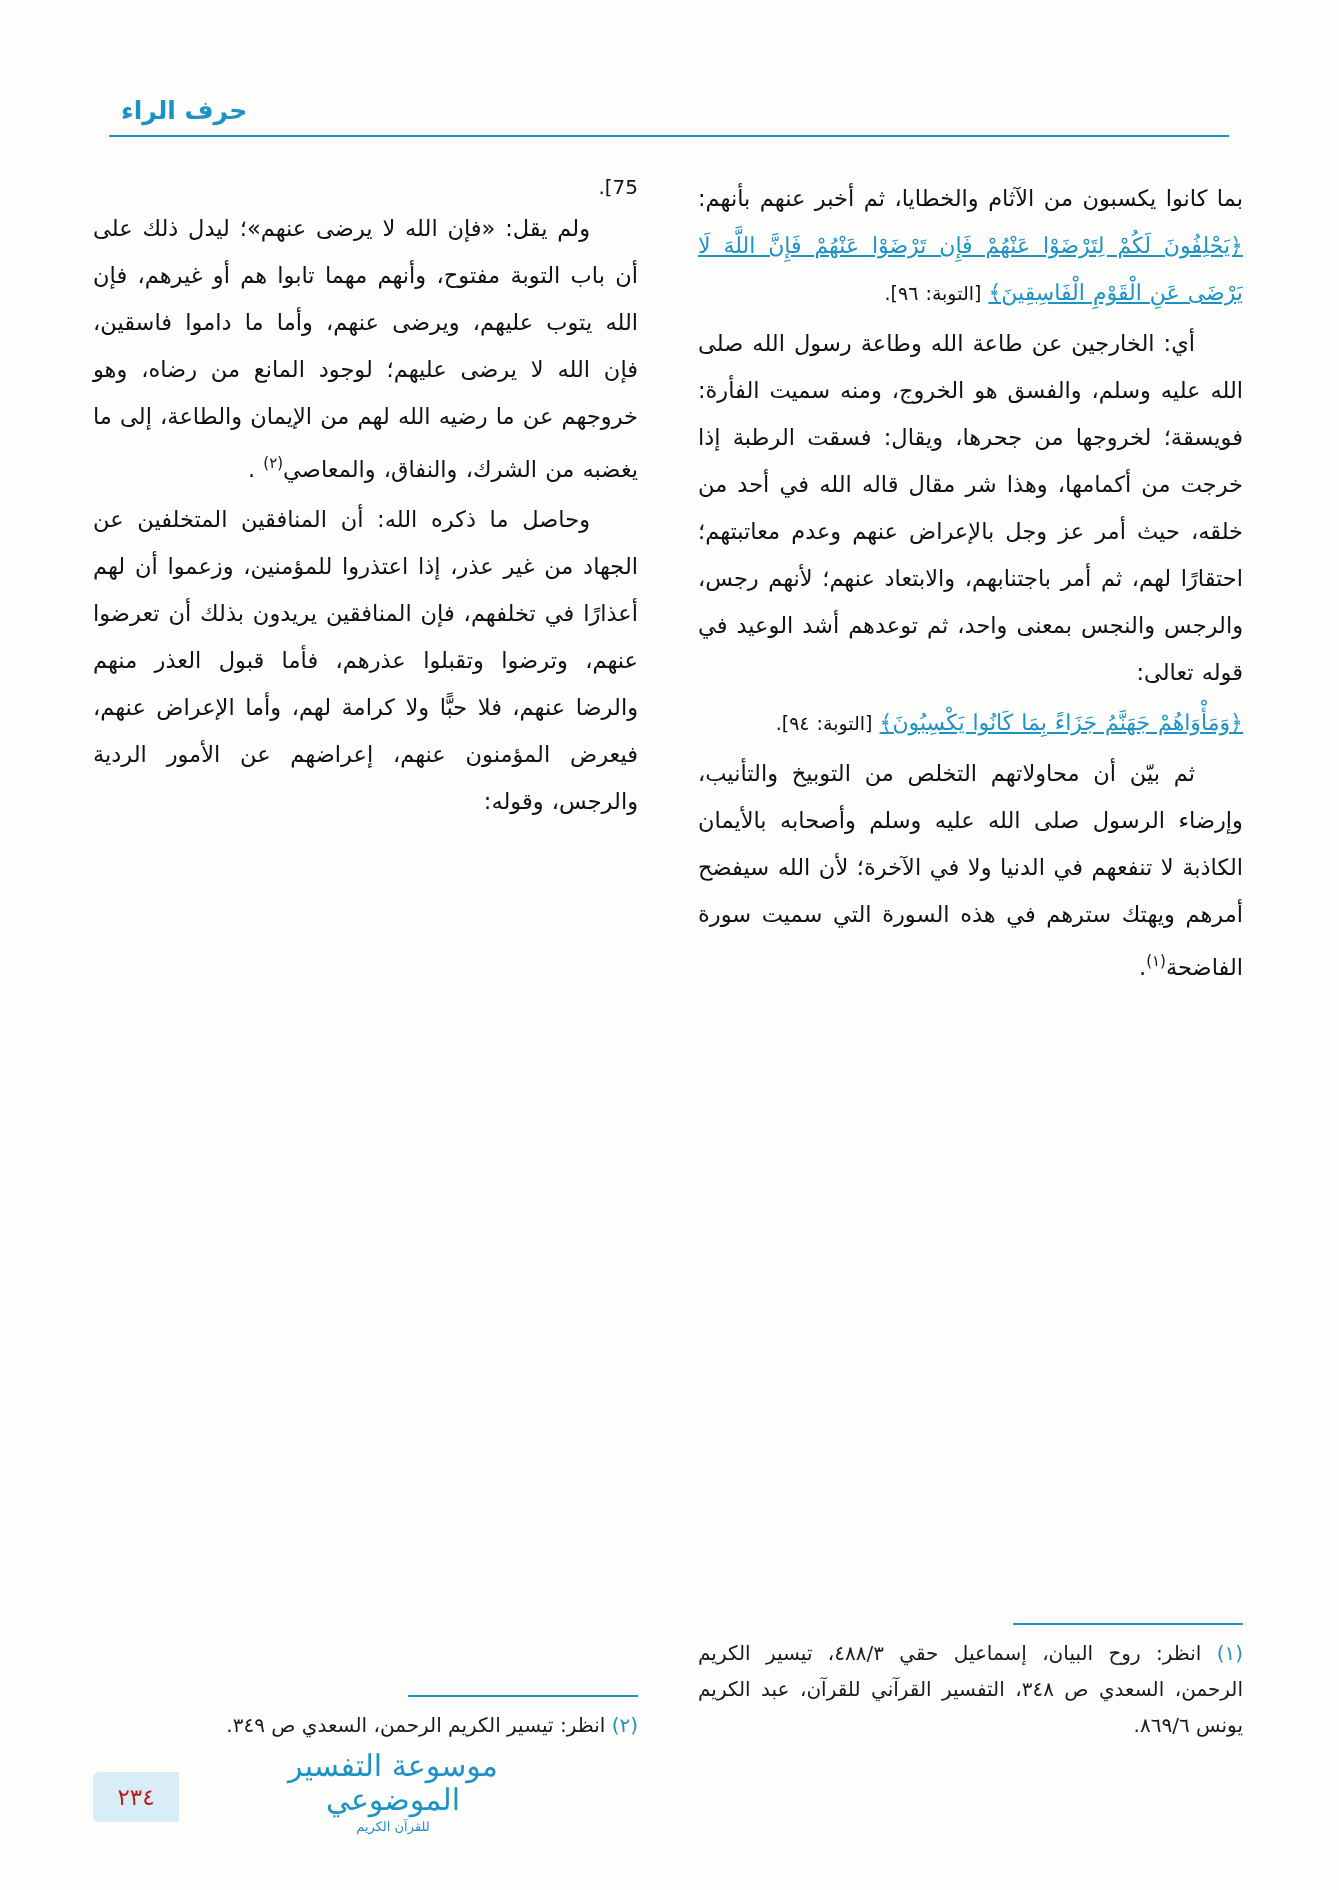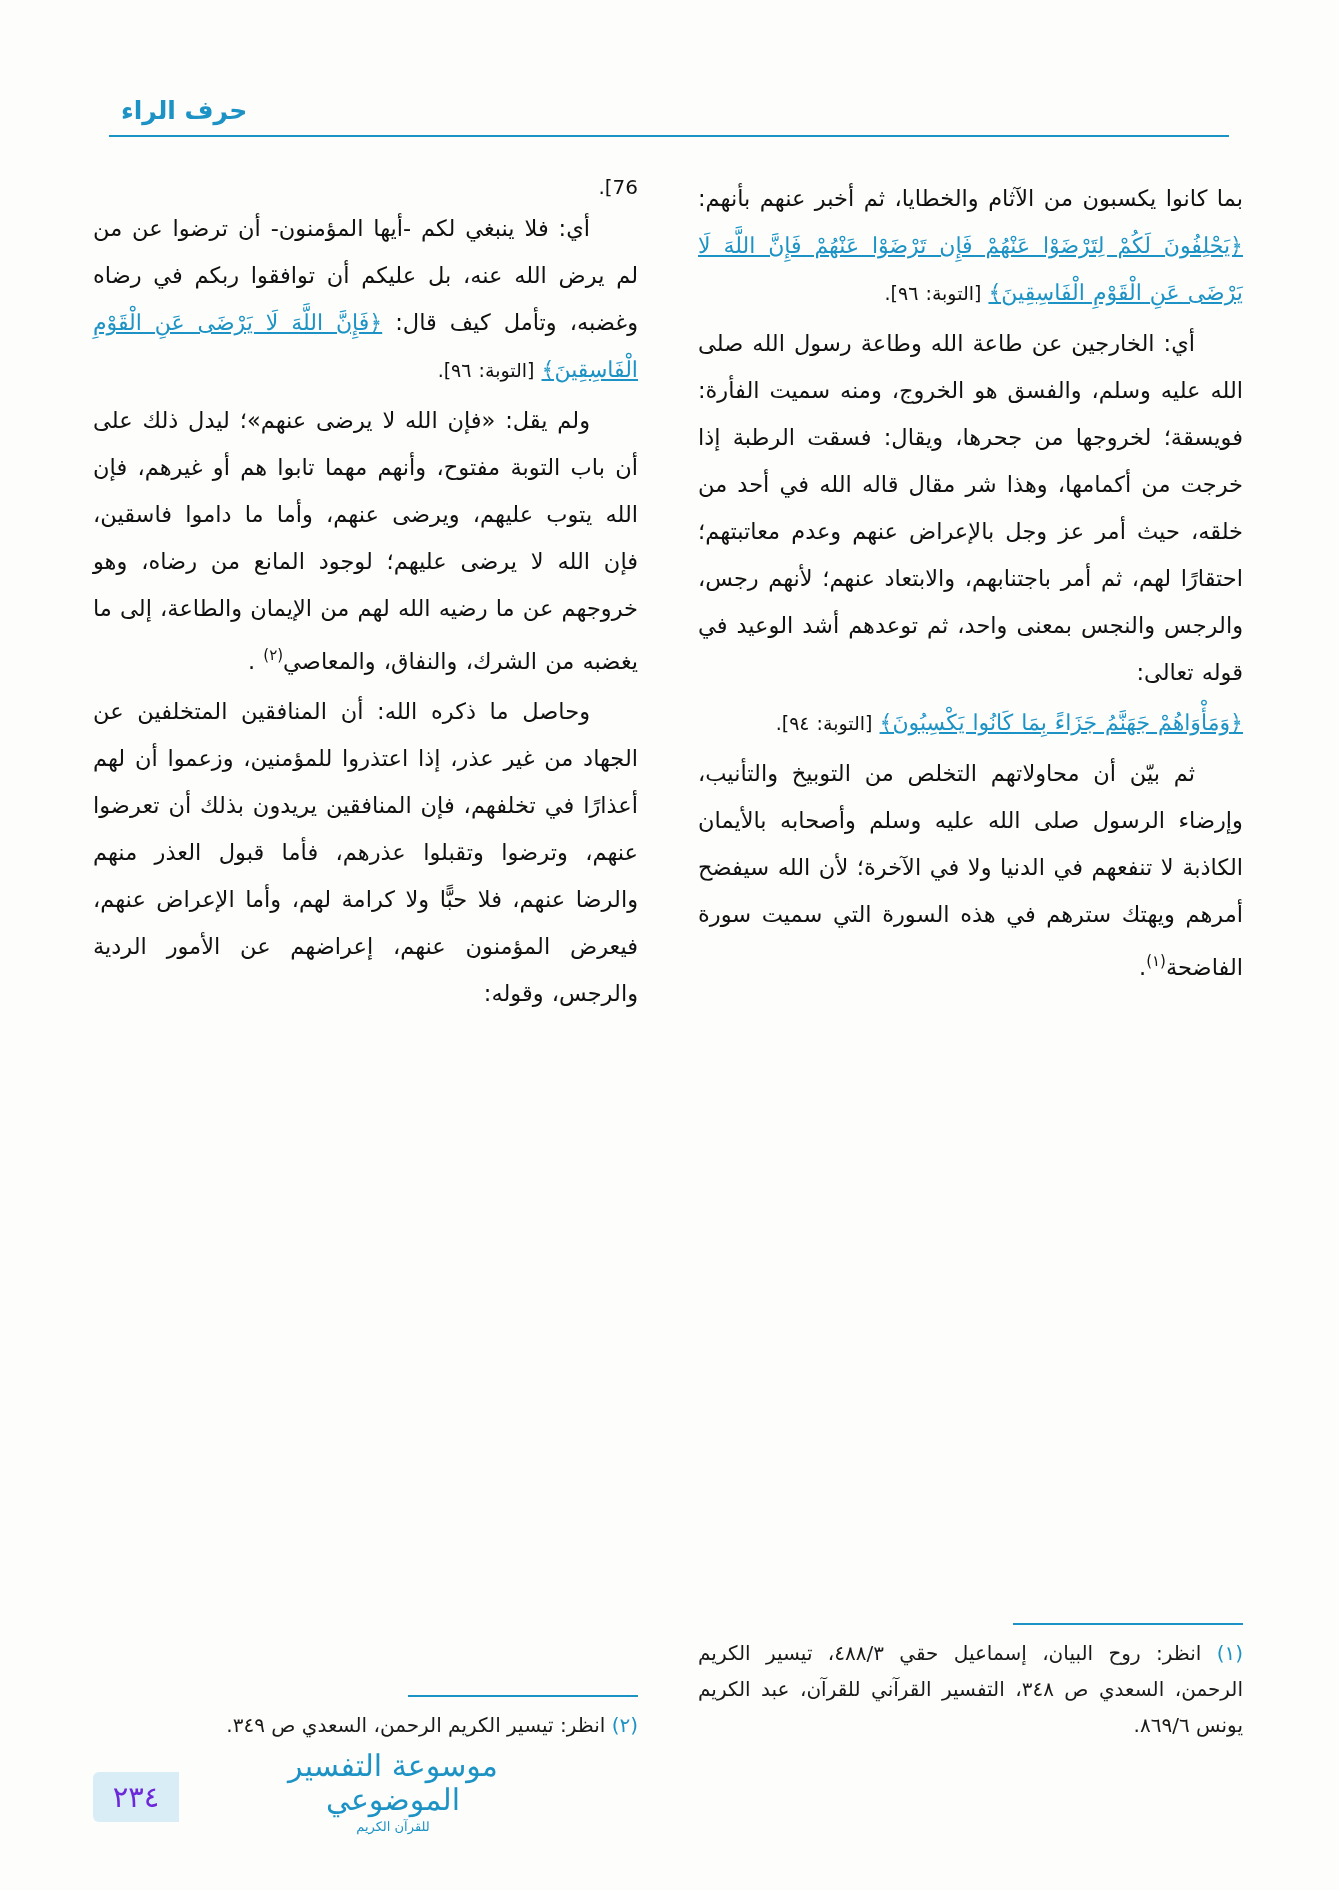--- a/index.html
+++ b/index.html
@@ -139,22 +139,22 @@
     bottom: 18px;
     width: 86px;
     height: 50px;
     background: #d9edf6;
     border-radius: 6px 0 0 6px;
     display: flex;
     align-items: center;
     justify-content: center;
   }
   .page-number {
-    font-size: 29px;
-    color: #6d28d9;
+    font-size: 23px;
+    color: #b91c1c;
     letter-spacing: 2px;
     text-align: right;
   }
   .logo {
     position: absolute;
     left: 150px;
     bottom: 6px;
     width: 300px;
     text-align: center;
     color: #1c93c4;
@@ -201,23 +201,22 @@
 
       <div class="footnote-block" style="bottom:-8px;">
         <div class="footnote-rule"></div>
         <div class="footnote"><span class="fnum">(١)</span> <span>انظر: روح البيان، إسماعيل حقي ٤٨٨/٣، تيسير الكريم الرحمن، السعدي ص ٣٤٨، التفسير القرآني للقرآن، عبد الكريم يونس ٨٦٩/٦.</span></div>
       </div>
     </div>
 
     <div class="col">
       <div class="col-inner">
 
-        <div class="small-top-ref">76].</div>
-
-        <p class="para indent"><span>أي: فلا ينبغي لكم -أيها المؤمنون- أن ترضوا عن من لم يرض الله عنه، بل عليكم أن توافقوا ربكم في رضاه وغضبه، وتأمل كيف قال: </span><span class="quran">﴿فَإِنَّ اللَّهَ لَا يَرْضَى عَنِ الْقَوْمِ الْفَاسِقِينَ﴾</span><span class="ref"> [التوبة: ٩٦].</span></p>
+        <div class="small-top-ref">75].</div>
+
 
         <p class="para indent"><span>ولم يقل: «فإن الله لا يرضى عنهم»؛ ليدل ذلك على أن باب التوبة مفتوح، وأنهم مهما تابوا هم أو غيرهم، فإن الله يتوب عليهم، ويرضى عنهم، وأما ما داموا فاسقين، فإن الله لا يرضى عليهم؛ لوجود المانع من رضاه، وهو خروجهم عن ما رضيه الله لهم من الإيمان والطاعة، إلى ما يغضبه من الشرك، والنفاق، والمعاصي</span><span class="supnum">(٢)</span><span> .</span></p>
 
         <p class="para indent"><span>وحاصل ما ذكره الله: أن المنافقين المتخلفين عن الجهاد من غير عذر، إذا اعتذروا للمؤمنين، وزعموا أن لهم أعذارًا في تخلفهم، فإن المنافقين يريدون بذلك أن تعرضوا عنهم، وترضوا وتقبلوا عذرهم، فأما قبول العذر منهم والرضا عنهم، فلا حبًّا ولا كرامة لهم، وأما الإعراض عنهم، فيعرض المؤمنون عنهم، إعراضهم عن الأمور الردية والرجس، وقوله: </span></p>
 
 
       </div>
 
       <div class="footnote-block" style="bottom:-8px;">
         <div class="footnote-rule"></div>

